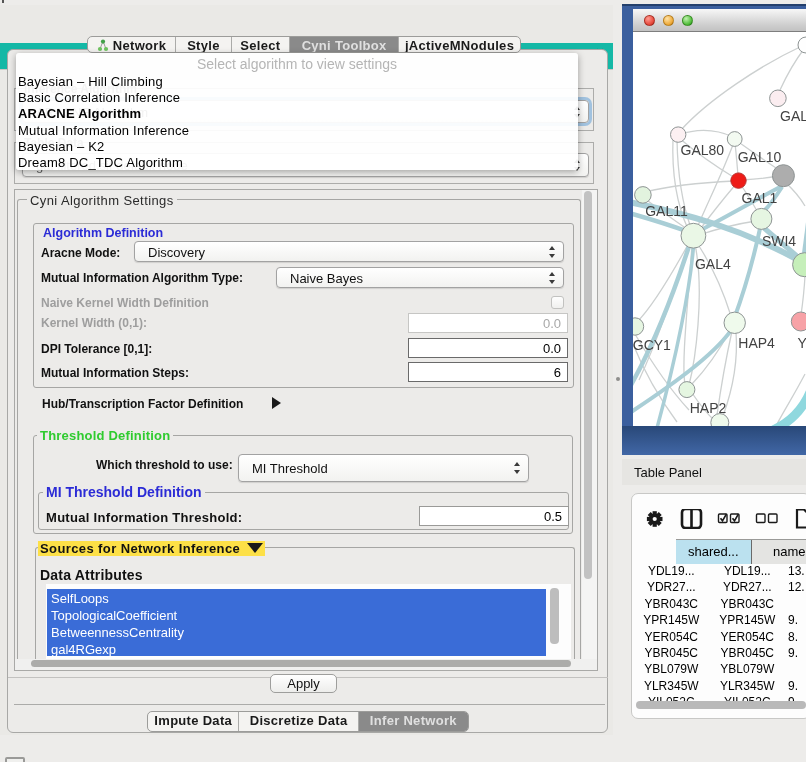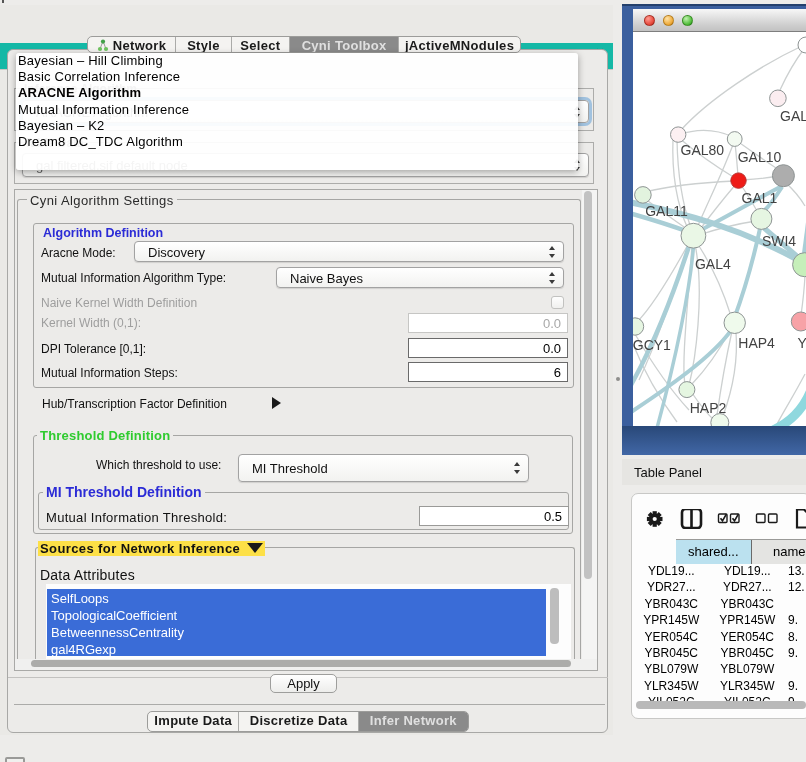--- a/index.html
+++ b/index.html
@@ -1,19 +1,19 @@
 <!DOCTYPE html>
 <html><head>
 <meta charset="utf-8">
 <style>
   html,body{margin:0;padding:0;}
   body{width:806px;height:762px;background:#EDECEA;font-family:"Liberation Sans",sans-serif;overflow:hidden;position:relative;}
   .ab{position:absolute;box-sizing:border-box;}
   .b{font-weight:bold;}
-  .lbl{font-size:12px;font-weight:normal;color:#111;white-space:nowrap;}
+  .lbl{font-size:12px;font-weight:bold;color:#111;white-space:nowrap;}
   .dis{color:#9E9E9E;}
   .combo{border:1px solid #A2A2A2;border-radius:4px;background:linear-gradient(#FFFFFF,#F2F2F0);box-shadow:0 1px 1px rgba(0,0,0,0.12);font-size:13px;color:#111;white-space:nowrap;}
   .combo .ct{position:absolute;left:13px;top:50%;transform:translateY(-50%);}
   .step{position:absolute;right:7px;top:50%;width:7px;height:12px;transform:translateY(-50%);}
   .step:before{content:"";position:absolute;left:0;top:0;border-left:3.5px solid transparent;border-right:3.5px solid transparent;border-bottom:4.5px solid #3A3A3A;}
   .step:after{content:"";position:absolute;left:0;bottom:0;border-left:3.5px solid transparent;border-right:3.5px solid transparent;border-top:4.5px solid #3A3A3A;}
   .field{background:#fff;font-size:13px;text-align:right;padding-right:6px;line-height:19px;}
   .grp{border:1px solid #A6A6A4;border-radius:3px;}
   .gt{position:absolute;top:-7px;background:#ECEBE9;padding:0 3px;font-size:12.5px;font-weight:bold;white-space:nowrap;line-height:13px;}
   .tabrow{display:flex;border:1px solid #9C9C9A;border-radius:5px;overflow:hidden;background:#F4F3F1;}
@@ -129,20 +129,21 @@
   <div class="tab" style="width:91px;line-height:16px;">Impute Data</div>
   <div class="tab" style="width:119px;line-height:16px;">Discretize Data</div>
   <div class="tab tabsel" style="width:110px;line-height:16px;">Infer Network</div>
 </div>
 
 <div class="ab" style="left:5px;top:757px;width:20px;height:14px;border:2px solid #9A9A98;border-radius:2px;background:#F0F0EE;"></div>
 
 <div class="ab" style="left:616px;top:377px;width:4px;height:4px;border-radius:50%;background:#8E8E8C;"></div>
 
 <div class="ab" style="left:16px;top:53px;width:562px;height:117px;background:rgba(255,255,255,0.93);border-radius:3px;box-shadow:0 2px 7px rgba(0,0,0,0.35);">
+  <div style="font-size:14px;color:#B5B5B5;text-align:center;padding-top:3px;height:18px;">Select algorithm to view settings</div>
   <div style="font-size:13px;letter-spacing:0.2px;color:#000;line-height:16.2px;padding-left:2px;white-space:nowrap;">Bayesian – Hill Climbing<br>Basic Correlation Inference<br><span class="b">ARACNE Algorithm</span><br>Mutual Information Inference<br>Bayesian – K2<br>Dream8 DC_TDC Algorithm</div>
 </div>
 
 <div class="ab" style="left:622px;top:4px;width:184px;height:451px;background:#3B5F9E;"></div>
 <div class="ab" style="left:622px;top:4px;width:184px;height:2px;background:#24406C;"></div>
 <div class="ab" style="left:622px;top:426px;width:184px;height:29px;background:linear-gradient(#294878,#4167A6);"></div>
 
 <div class="ab" style="left:633px;top:9px;width:173px;height:23px;background:linear-gradient(#F7F7F7,#CDCDCD 75%,#C2C2C2);border-bottom:1px solid #7E7E7E;">
   <div class="ab" style="left:11px;top:6px;width:11px;height:11px;border-radius:50%;background:radial-gradient(circle at 35% 30%,#FF9C92,#E84B3E 65%,#B93428);border:0.5px solid rgba(120,20,10,0.55);"></div>
   <div class="ab" style="left:30px;top:6px;width:11px;height:11px;border-radius:50%;background:radial-gradient(circle at 35% 30%,#FFE2A6,#EFAC3C 65%,#C07C17);border:0.5px solid rgba(140,90,0,0.55);"></div>

